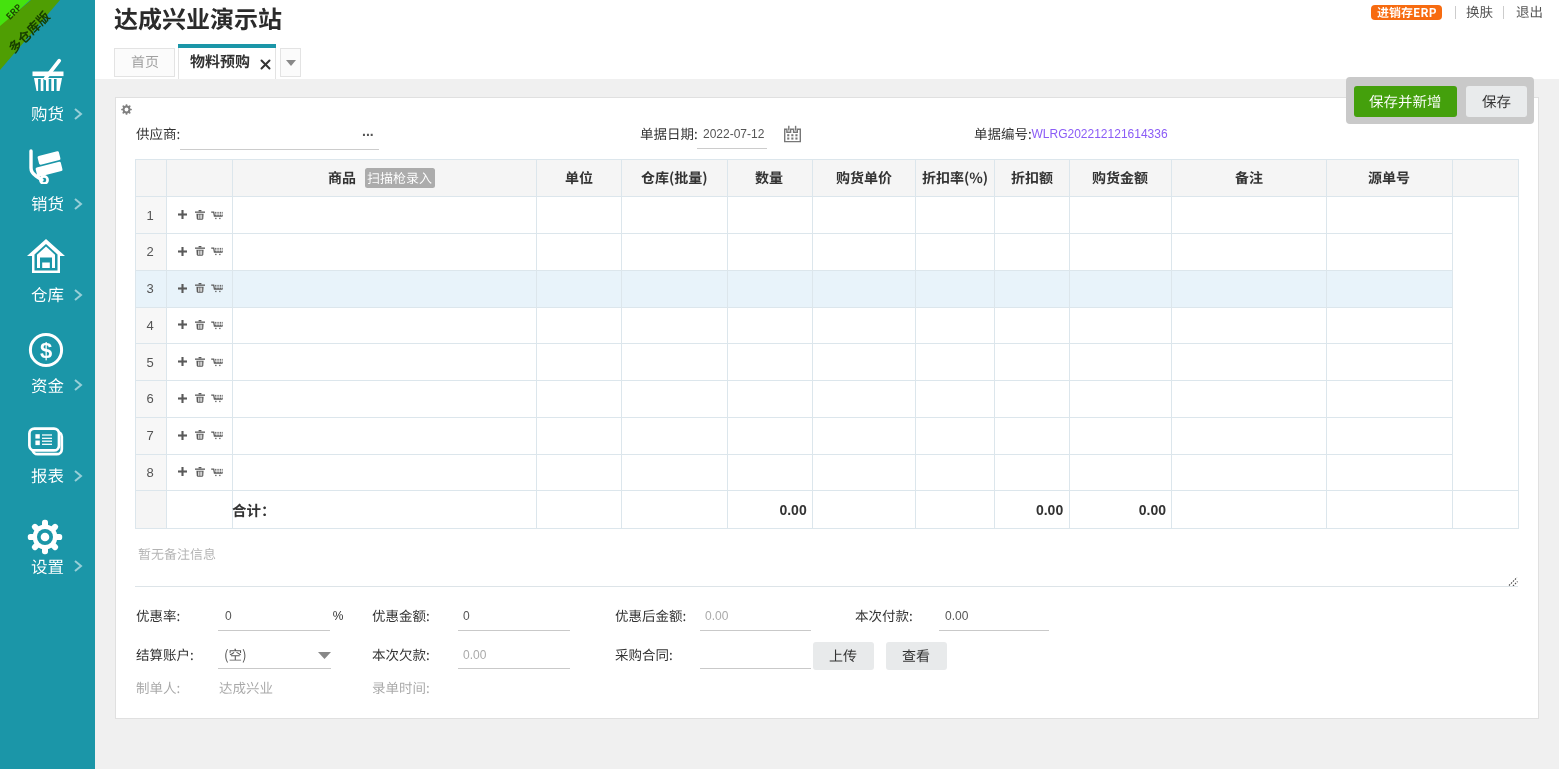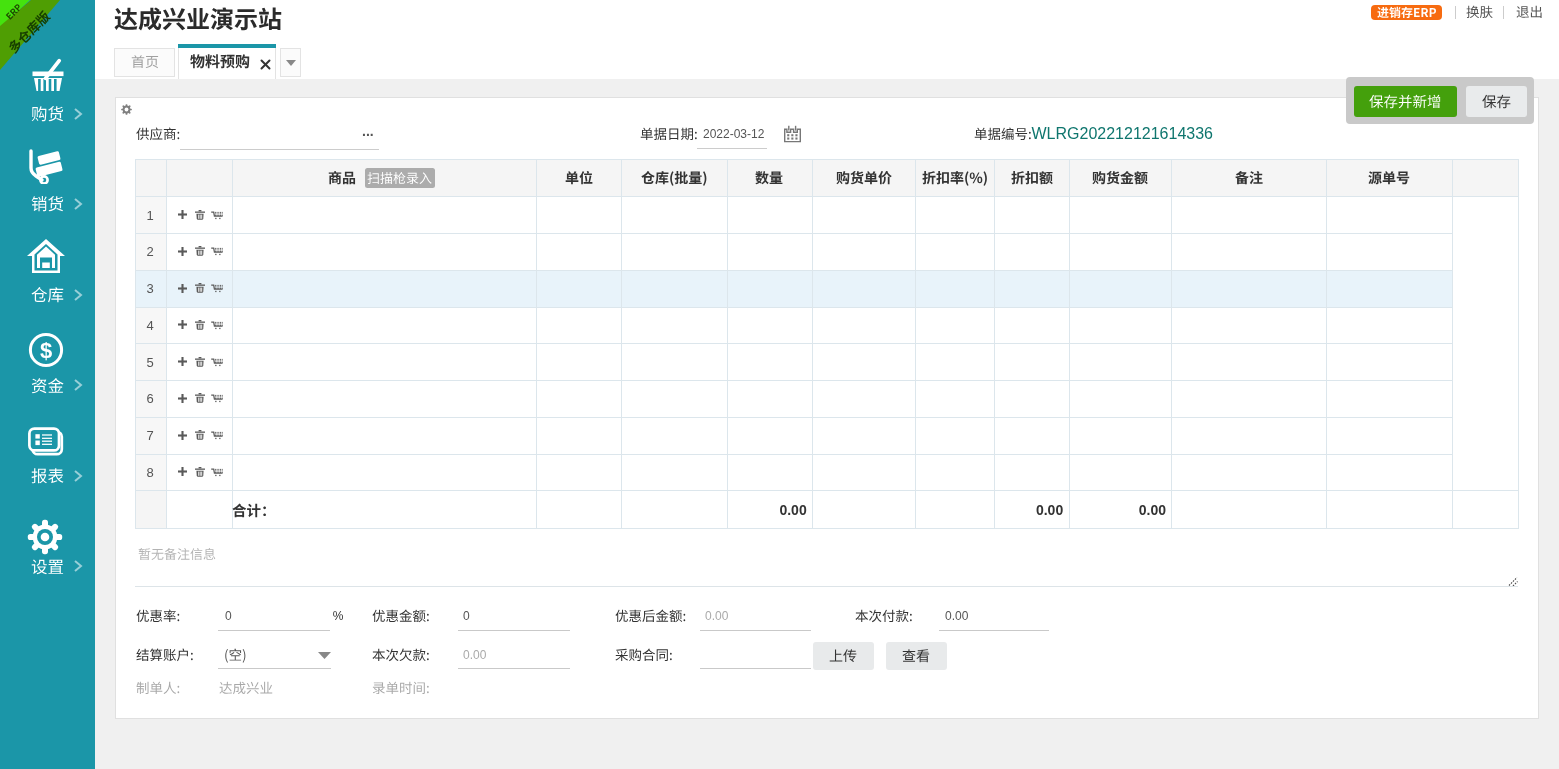--- a/index.html
+++ b/index.html
@@ -355,21 +355,21 @@
     <div style="position:absolute;left:362.0px;top:122.8px;font-size:14px;font-weight:bold;color:#555555;white-space:nowrap;line-height:16px">...</div>
     <svg style="position:absolute;left:640.0px;top:139.1px;overflow:visible" width="1" height="1">
       <g fill="#333333" transform="scale(0.013500)">
         <use href="#g42" x="0"></use>
         <use href="#g43" x="1000"></use>
         <use href="#g44" x="2000"></use>
         <use href="#g45" x="3000"></use>
         <use href="#g41" x="4000"></use>
       </g>
     </svg>
-    <div style="position:absolute;left:703.0px;top:127.1px;font-size:12px;font-weight:normal;color:#555555;white-space:nowrap;line-height:14px">2022-03-12</div>
+    <div style="position:absolute;left:703.0px;top:127.1px;font-size:12px;font-weight:normal;color:#555555;white-space:nowrap;line-height:14px">2022-07-12</div>
     <div style="position:absolute;left:697.0px;top:147.5px;width:70.0px;height:1.0px;background:#cccccc"></div>
     <svg width="18" height="18" viewBox="0 0 18 18" style="position:absolute;left:784px;top:124.8px">
       <path d="M0.7 4.3 H2.9 V7.2 H6.6 V4.3 H9.6 V7.2 H13.3 V4.3 H16.3 V16.6 H0.7 Z" fill="none" stroke="#777" stroke-width="1.4"></path>
       <line x1="4.8" y1="0.8" x2="4.8" y2="5.6" stroke="#777" stroke-width="1.4"></line>
       <line x1="11.6" y1="0.8" x2="11.6" y2="5.6" stroke="#777" stroke-width="1.4"></line>
       <g fill="#777">
         <rect x="3.2" y="9.2" width="2.1" height="2.1"></rect>
         <rect x="7.3" y="9.2" width="2.1" height="2.1"></rect>
         <rect x="11.4" y="9.2" width="2.1" height="2.1"></rect>
         <rect x="3.2" y="12.5" width="2.1" height="2.1"></rect>
@@ -379,21 +379,21 @@
     </svg>
     <svg style="position:absolute;left:974.0px;top:139.1px;overflow:visible" width="1" height="1">
       <g fill="#333333" transform="scale(0.013500)">
         <use href="#g42" x="0"></use>
         <use href="#g43" x="1000"></use>
         <use href="#g46" x="2000"></use>
         <use href="#g47" x="3000"></use>
         <use href="#g41" x="4000"></use>
       </g>
     </svg>
-    <div style="position:absolute;left:1031.5px;top:127.1px;font-size:16px;font-weight:normal;color:#0f766e;white-space:nowrap;line-height:14px">WLRG202212121614336</div>
+    <div style="position:absolute;left:1031.5px;top:127.1px;font-size:12px;font-weight:normal;color:#8b5cf6;white-space:nowrap;line-height:14px">WLRG202212121614336</div>
     <div style="position:absolute;left:134.5px;top:159.0px;width:1383.5px;height:37.3px;background:#f5f5f5"></div>
     <div style="position:absolute;left:134.5px;top:196.3px;width:31.5px;height:331.7px;background:#f7f7f7"></div>
     <div style="position:absolute;left:134.5px;top:490.3px;width:31.5px;height:37.7px;background:#f5f5f5"></div>
     <div style="position:absolute;left:134.5px;top:270.8px;width:1317.0px;height:35.8px;background:#e8f3fa"></div>
     <div style="position:absolute;left:134.5px;top:159.0px;width:1383.5px;height:1.0px;background:#dce6ec"></div>
     <div style="position:absolute;left:134.5px;top:196.3px;width:1383.5px;height:1.0px;background:#dce6ec"></div>
     <div style="position:absolute;left:134.5px;top:233.1px;width:1317.0px;height:1.0px;background:#dce6ec"></div>
     <div style="position:absolute;left:134.5px;top:269.8px;width:1317.0px;height:1.0px;background:#dce6ec"></div>
     <div style="position:absolute;left:134.5px;top:306.6px;width:1317.0px;height:1.0px;background:#dce6ec"></div>
     <div style="position:absolute;left:134.5px;top:343.3px;width:1317.0px;height:1.0px;background:#dce6ec"></div>

